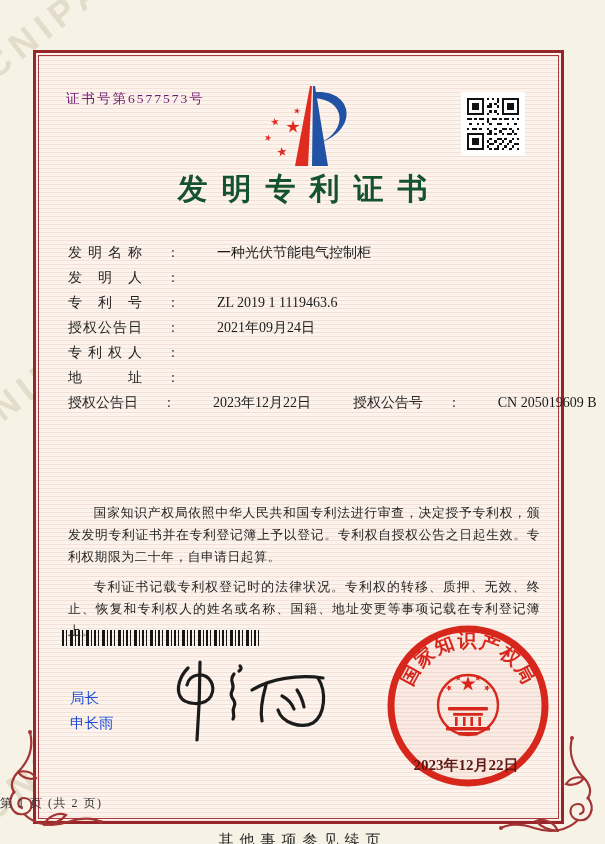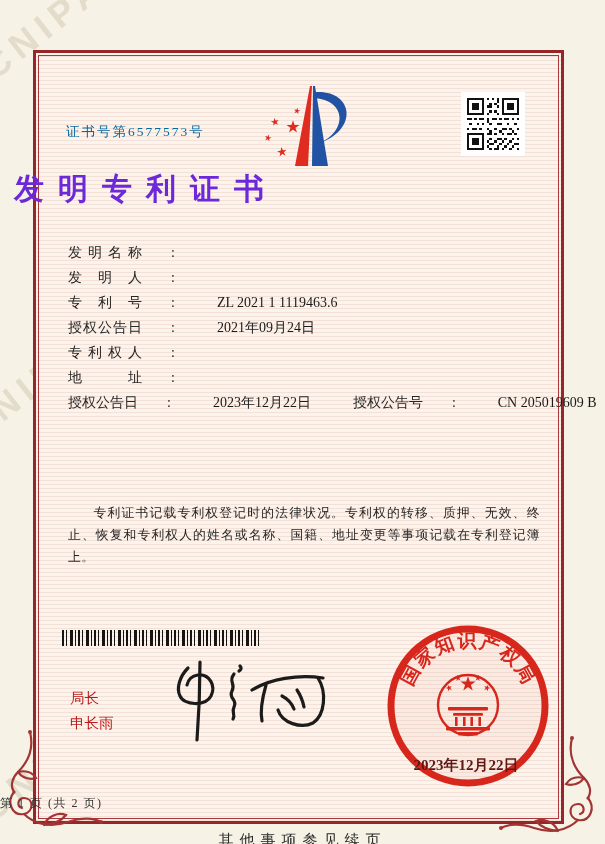--- a/index.html
+++ b/index.html
@@ -45,31 +45,32 @@
     content:'';position:absolute;inset:2px;
     border:1px solid #a8383d;
     pointer-events:none;
   }
   .flourish{position:absolute;pointer-events:none;}
   .flourish.left{left:4px;top:726px;}
   .flourish.right{left:498px;top:732px;transform:scaleX(-1);}
   
   .cert-no{
     position:absolute;left:66px;top:90px;
-    font-size:13.5px;letter-spacing:2px;color:#0369a1;margin-top:33px;
+    font-size:13.5px;letter-spacing:2px;color:#701a75;
   }
   .logo{position:absolute;left:256px;top:82px;}
   .qr-box{
     position:absolute;left:461px;top:92px;
     width:64px;height:64px;background:#fff;
     display:flex;align-items:center;justify-content:center;
   }
   .title{
     position:absolute;left:0;top:169px;width:100%;
-    font-size:30px;font-weight:700;color:#6d28d9;
+    text-align:center;
+    font-size:30px;font-weight:700;color:#14532d;
     letter-spacing:14px;text-indent:14px;
   }
   
   .fields{position:absolute;left:68px;top:244px;width:474px;font-size:14px;color:var(--ink);}
   .frow{display:flex;align-items:baseline;height:15px;margin-bottom:10px;white-space:nowrap;gap:28px;}
   .flabel{
     display:inline-block;width:74px;
     text-align:justify;text-align-last:justify;
     color:#262626;
   }
@@ -89,21 +90,21 @@
     position:absolute;left:62px;top:630px;width:198px;height:16px;
     background:repeating-linear-gradient(90deg,
       #151515 0 2px, transparent 2px 4px,
       #151515 4px 5px, transparent 5px 8px,
       #151515 8px 11px, transparent 11px 13px,
       #151515 13px 14px, transparent 14px 16px);
   }
   .signer{
     position:absolute;left:70px;top:686px;
     font-family:"Liberation Sans","DejaVu Sans",sans-serif;
-    font-size:14.5px;color:#b91c1c;line-height:1.7;
+    font-size:14.5px;color:#1d4ed8;line-height:1.7;
   }
   .signature{position:absolute;left:170px;top:658px;}
   .seal{position:absolute;left:382px;top:620px;}
   .page-info{
     position:absolute;left:0;top:795px;width:100%;
     text-align:left;font-size:12px;letter-spacing:1.5px;color:#333;
   }
   .continuation{
     position:absolute;left:0;top:831px;width:100%;
     text-align:center;font-size:15px;letter-spacing:6px;color:#2a2a2a;
@@ -180,29 +181,30 @@
       <path fill="#111" d="M8 0h1v1h-1z M10 0h1v1h-1z M12 0h1v2h-1z M9 2h1v1h-1z M11 2h1v1h-1z M8 3h2v1h-2z M12 3h1v1h-1z M9 5h1v1h-1z M11 5h1v1h-1z M8 6h1v1h-1z M12 6h1v1h-1z M0 8h2v1h-2z M3 8h1v1h-1z M5 8h2v1h-2z M8 8h1v2h-1z M10 8h2v1h-2z M13 8h1v1h-1z M15 8h2v1h-2z M18 8h1v1h-1z M20 8h1v1h-1z M1 10h1v1h-1z M4 10h1v1h-1z M6 10h1v1h-1z M9 10h1v1h-1z M12 10h2v1h-2z M16 10h1v1h-1z M19 10h1v1h-1z M0 12h1v1h-1z M2 12h2v1h-2z M5 12h1v1h-1z M8 12h1v1h-1z M11 12h1v1h-1z M14 12h2v1h-2z M17 12h1v1h-1z M20 12h1v1h-1z M9 13h1v1h-1z M13 13h1v1h-1z M18 13h1v1h-1z M8 14h2v1h-2z M11 14h1v1h-1z M14 14h1v1h-1z M16 14h2v1h-2z M19 14h1v1h-1z M9 16h1v1h-1z M12 16h2v1h-2z M15 16h1v1h-1z M18 16h1v1h-1z M20 16h1v1h-1z M8 17h1v1h-1z M11 17h1v1h-1z M14 17h1v1h-1z M17 17h1v1h-1z M9 18h2v1h-2z M13 18h1v1h-1z M16 18h1v1h-1z M19 18h2v1h-2z M8 19h1v1h-1z M12 19h1v1h-1z M15 19h1v1h-1z M18 19h1v1h-1z M9 20h1v1h-1z M11 20h2v1h-2z M14 20h1v1h-1z M17 20h1v1h-1z M20 20h1v1h-1z"></path>
     </svg>
   </div>
 
   <div class="title">发明专利证书</div>
 
   <div class="fields">
     <div class="frow">
       <span class="flabel">发明名称</span>
         <span class="fcolon">:</span>
+      <span class="fvalue">一种光伏节能电气控制柜</span>
     </div>
     <div class="frow">
       <span class="flabel">发明人</span>
         <span class="fcolon">:</span>
     </div>
     <div class="frow">
       <span class="flabel">专利号</span>
         <span class="fcolon">:</span>
-      <span class="fvalue">ZL 2021 1 1119463.6</span>
+      <span class="fvalue">ZL 2019 1 1119463.6</span>
     </div>
     <div class="frow">
       <span class="flabel">授权公告日</span>
         <span class="fcolon">:</span>
       <span class="fvalue">2021年09月24日</span>
     </div>
     <div class="frow">
       <span class="flabel">专利权人</span>
         <span class="fcolon">:</span>
     </div>
@@ -214,20 +216,21 @@
       <span class="flabel">授权公告日</span>
         <span class="fcolon">:</span>
       <span class="fvalue fvalue-fixed">2023年12月22日</span>
       <span class="flabel flabel2">授权公告号</span>
         <span class="fcolon">:</span>
       <span class="fvalue">CN 205019609 B</span>
     </div>
   </div>
 
   <div class="body-text">
+    <p>国家知识产权局依照中华人民共和国专利法进行审查，决定授予专利权，颁发发明专利证书并在专利登记簿上予以登记。专利权自授权公告之日起生效。专利权期限为二十年，自申请日起算。</p>
     <p>专利证书记载专利权登记时的法律状况。专利权的转移、质押、无效、终止、恢复和专利权人的姓名或名称、国籍、地址变更等事项记载在专利登记簿上。</p>
   </div>
 
   <div class="barcode"></div>
 
   <div class="signer">
     <div>局长</div>
     <div>申长雨</div>
   </div>
 

